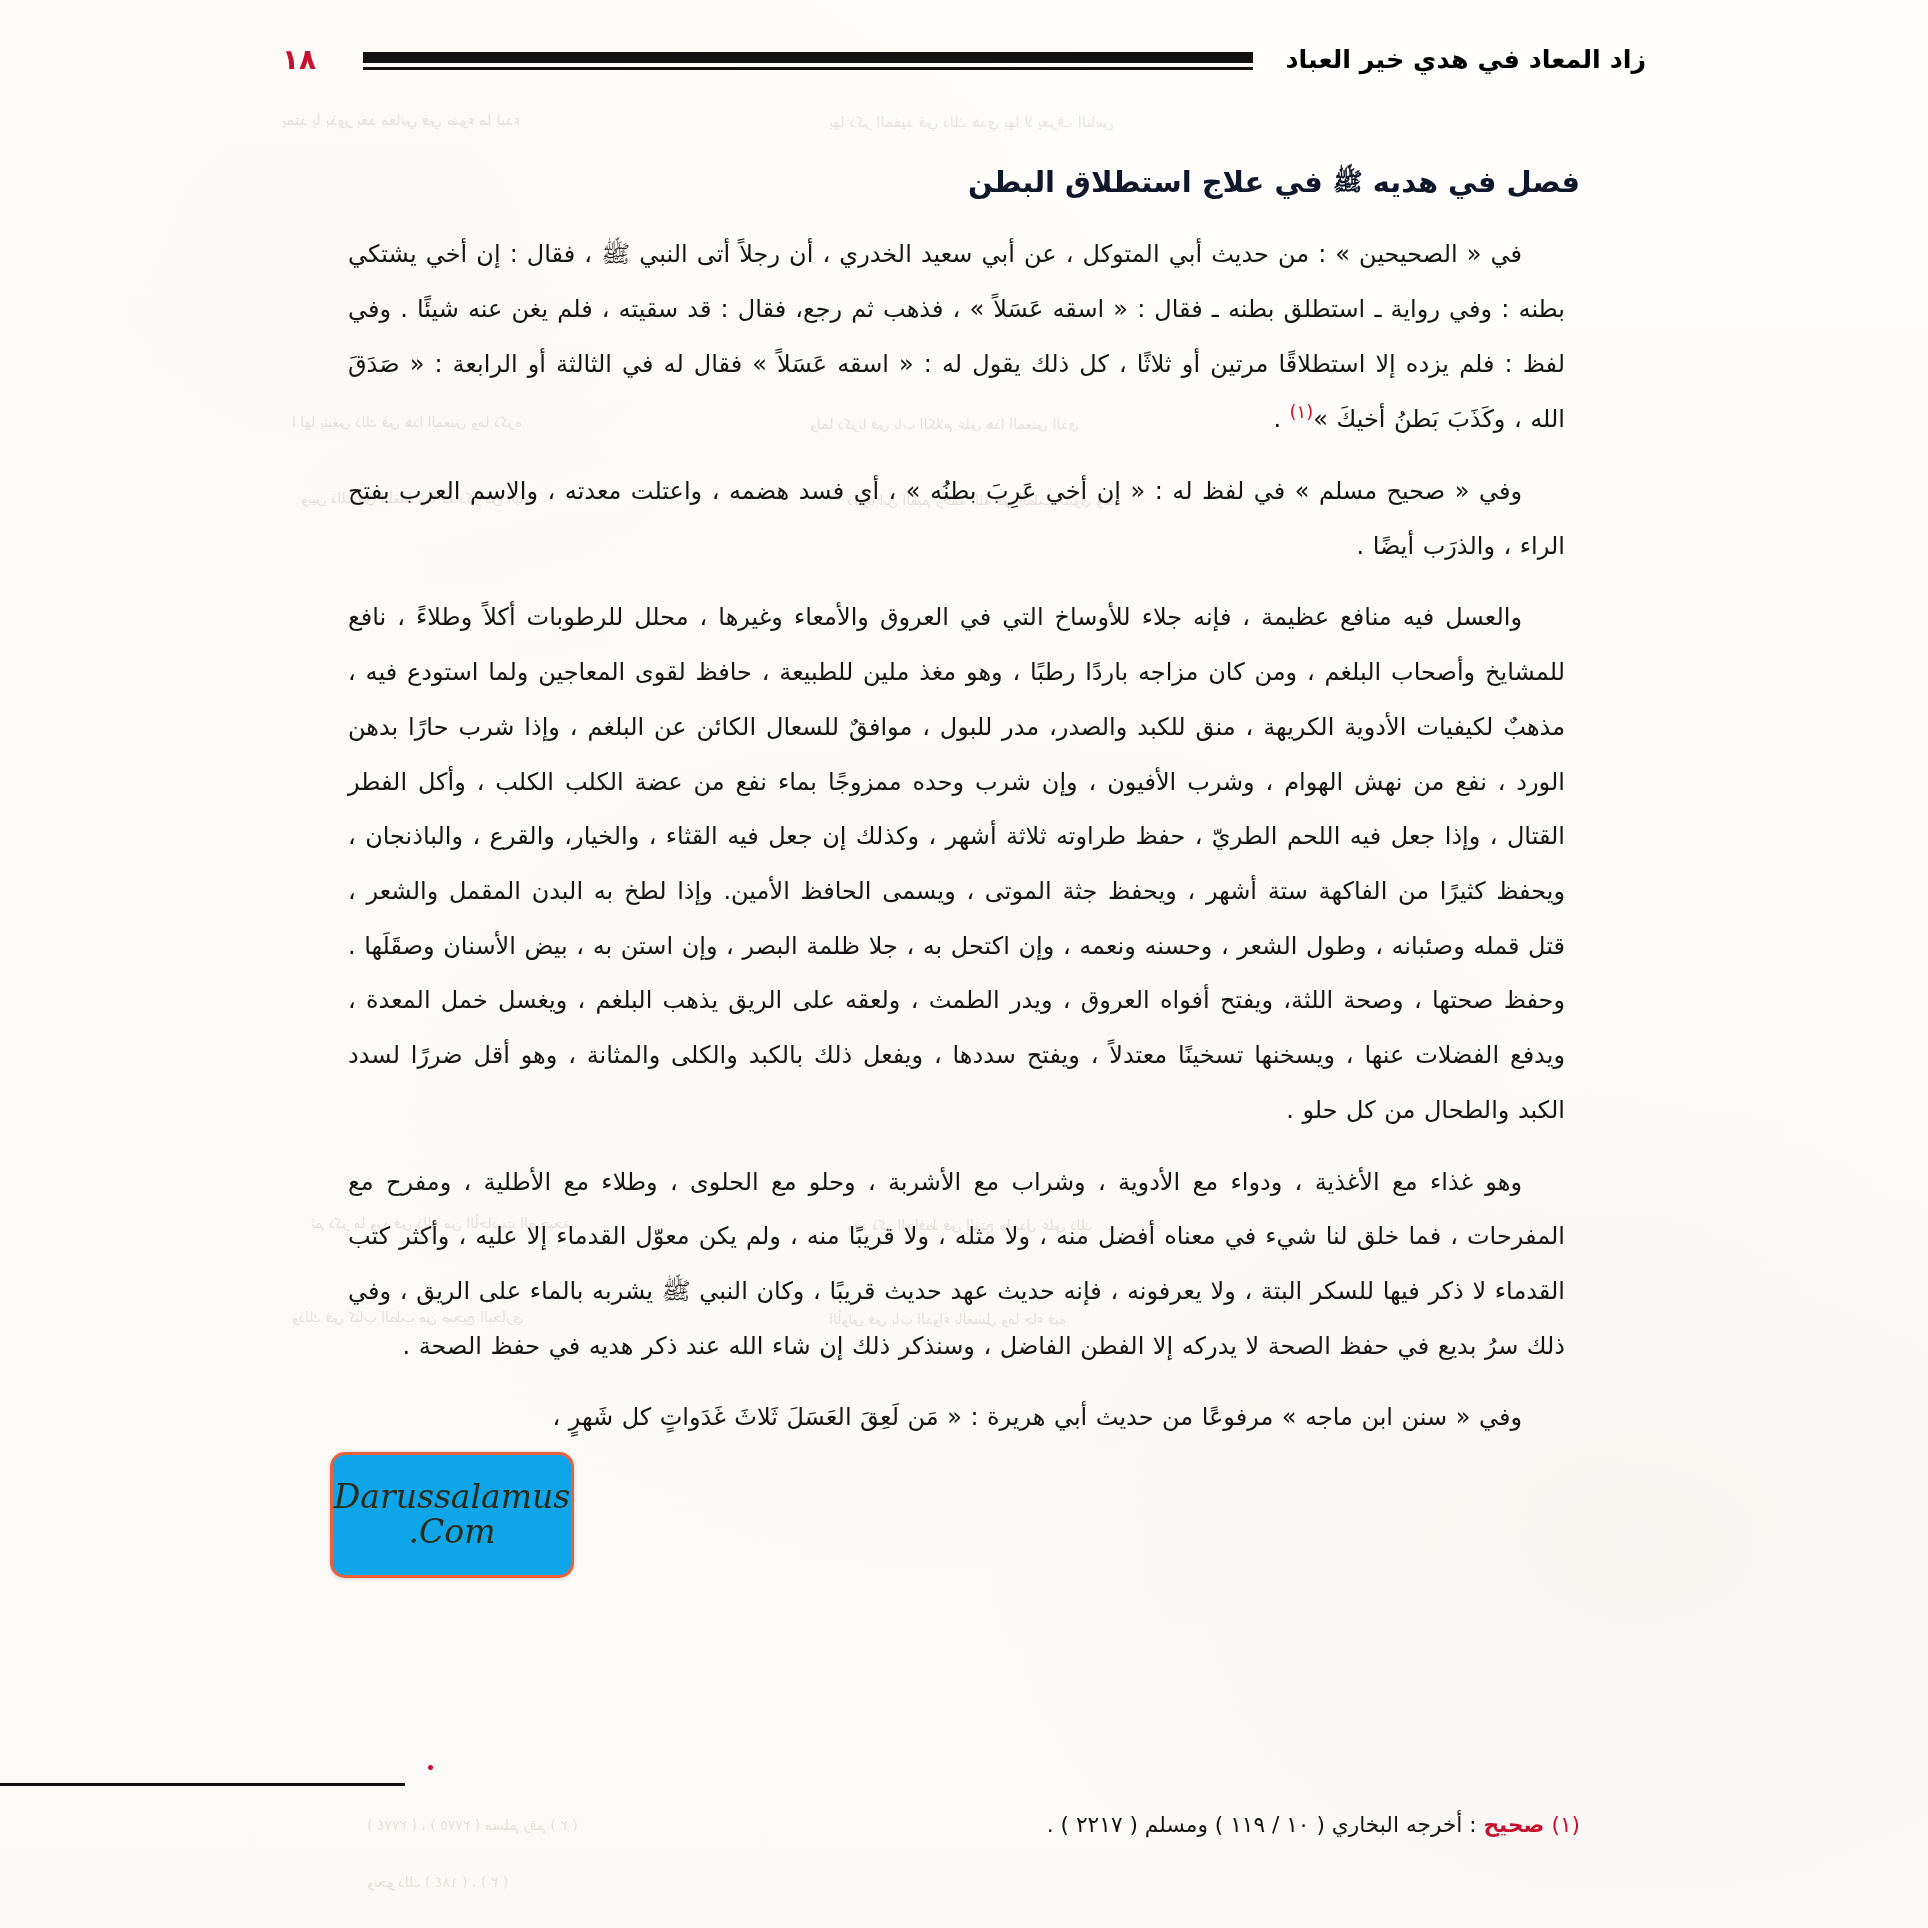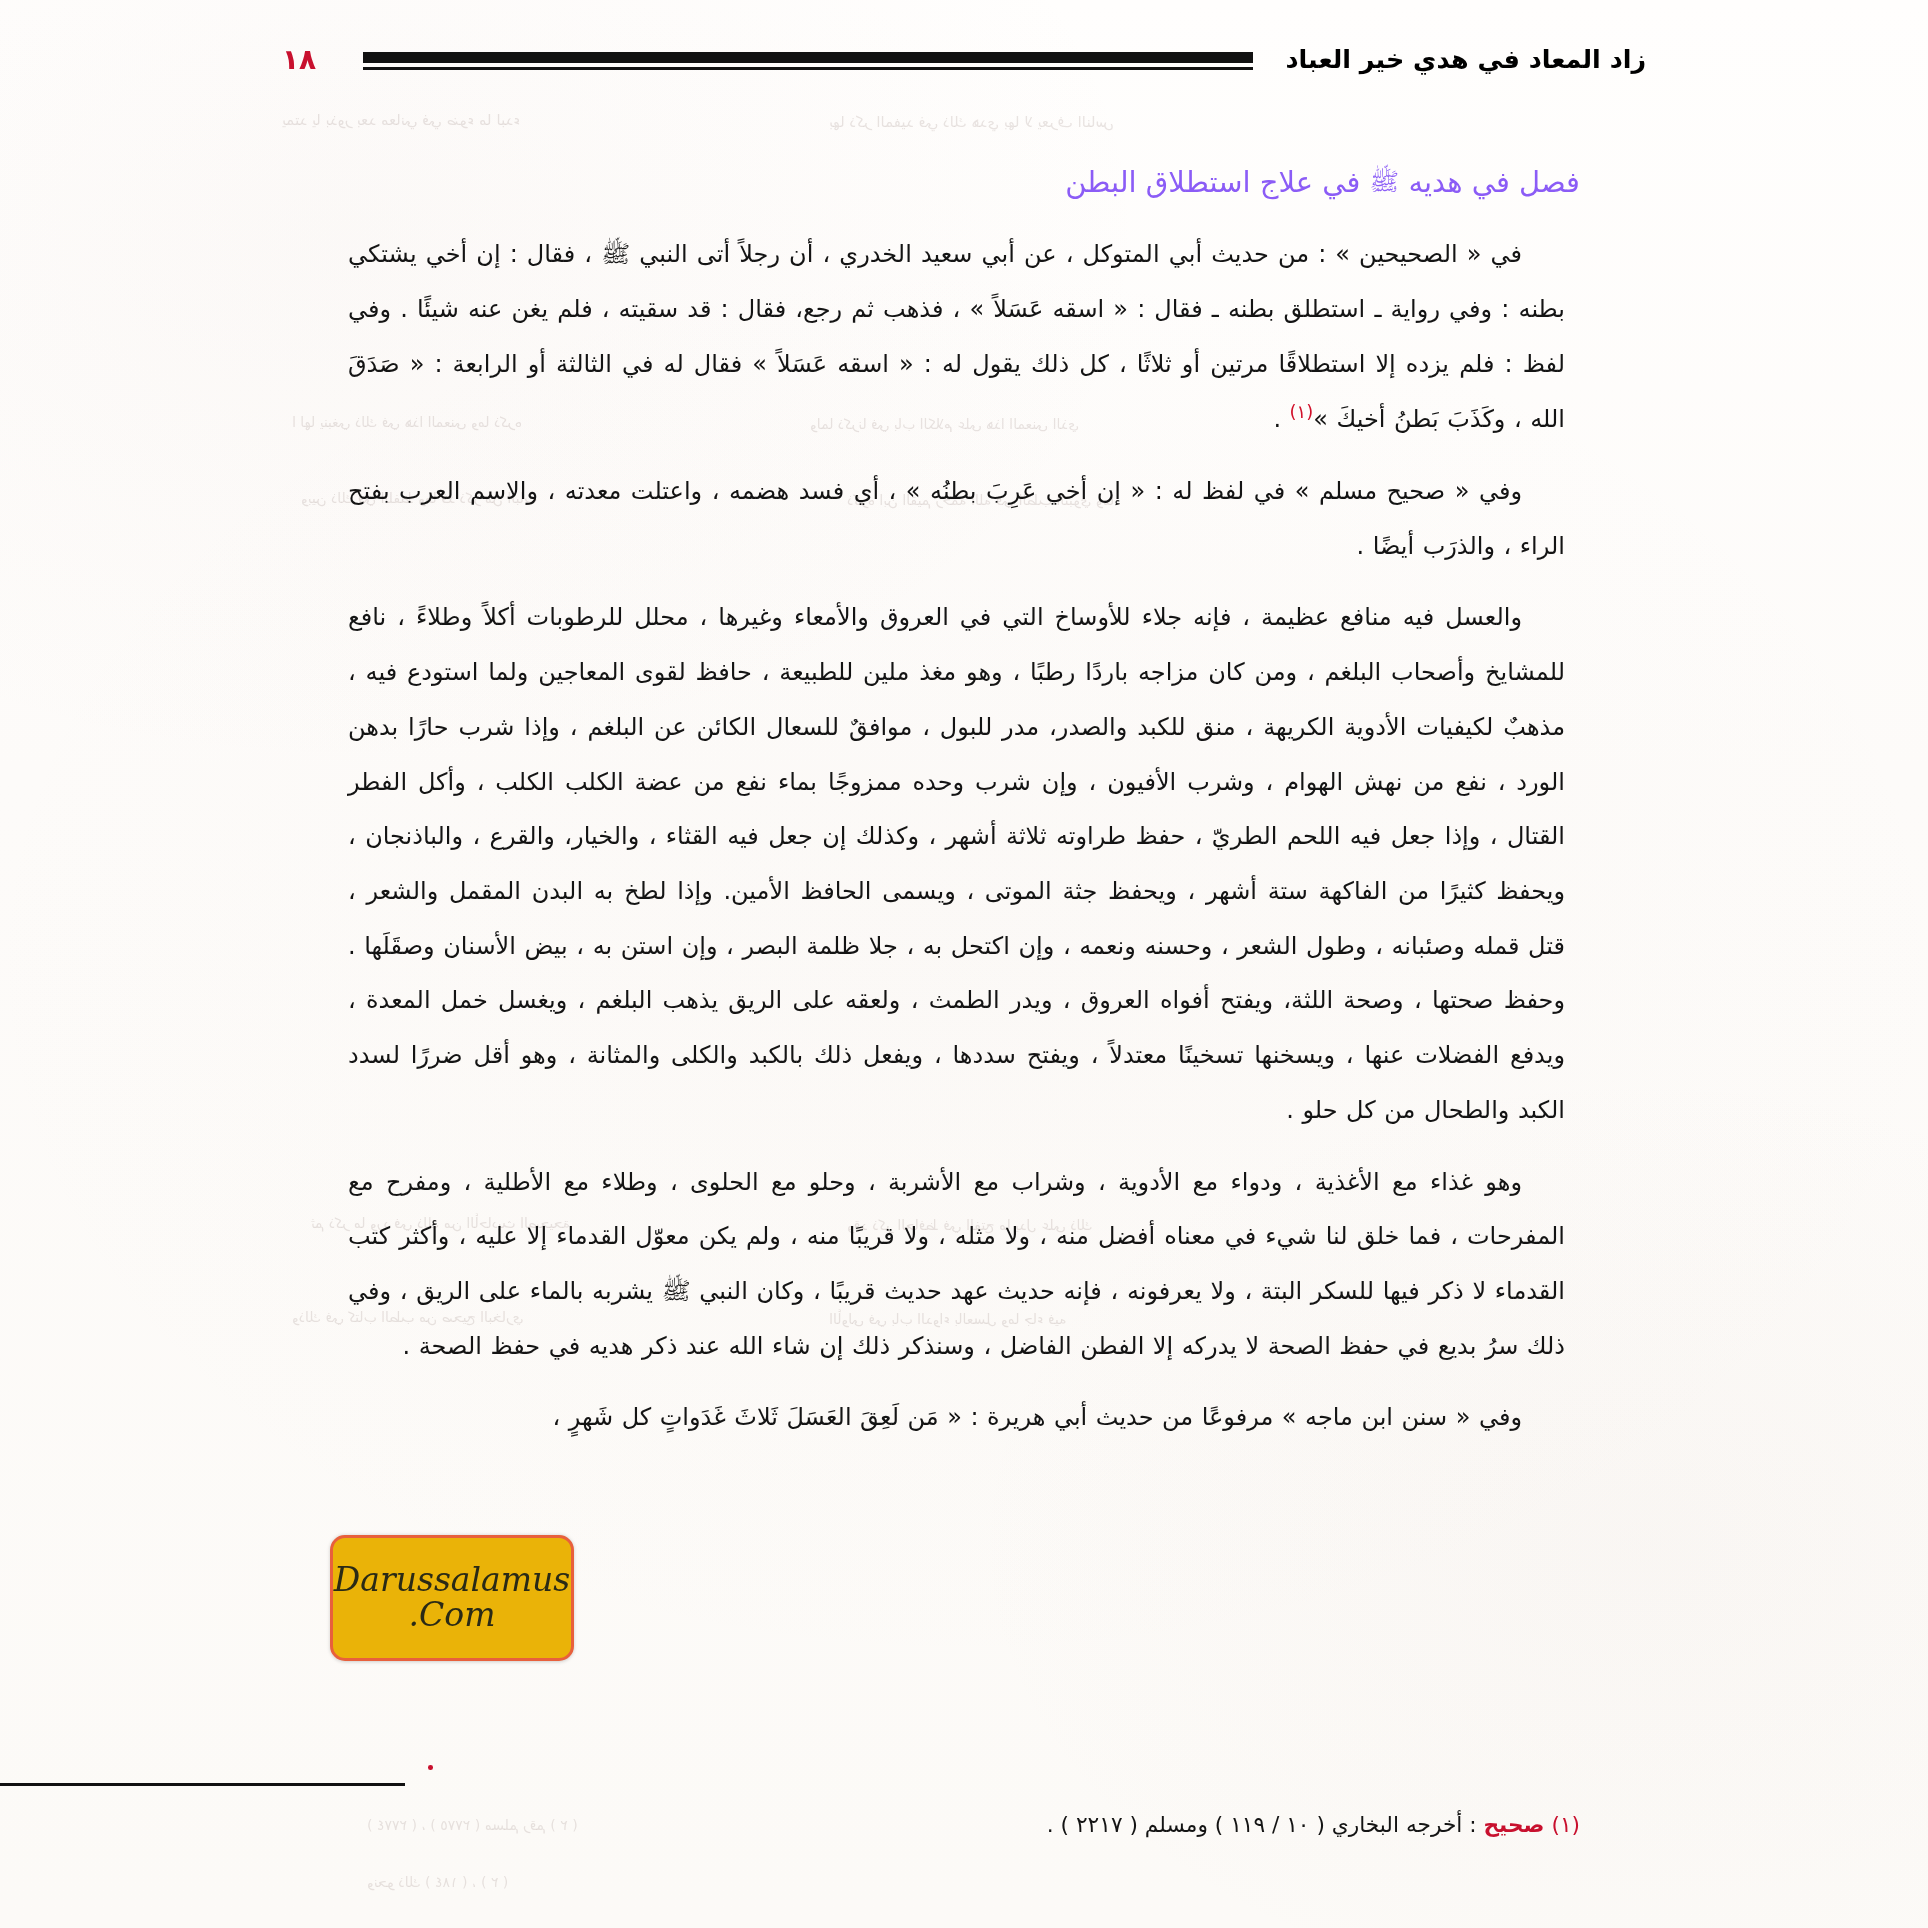--- a/index.html
+++ b/index.html
@@ -111,23 +111,23 @@
     position: absolute;
     top: 141px;
     right: 348px;
     left: 348px;
     direction: rtl;
     text-align: justify;
     text-align-last: right;
   }
 
   #section-title {
-    color: #8b5cf6;
+    color: #0f172a;
     font-size: 29px;
-    font-weight: normal;
+    font-weight: bold;
     text-align: right;
     margin: 21px 0 24.5px 0;
     letter-spacing: 0;
     line-height: 1.4;
   }
   #section-title .sallam {
     font-size: 24.5px;
     vertical-align: 1.9px;
   }
 
@@ -144,24 +144,24 @@
   .fn-ref {
     color: #d1102a;
     font-size: 18px;
     vertical-align: super;
   }
 
   
   #watermark {
     position: absolute;
     left: 330px;
-    top: 1535px;
+    top: 1452px;
     width: 238px;
     height: 120px;
-    background: #eab308;
+    background: #0ea5e9;
     border: 3.8px solid #e8603c;
     border-radius: 15px;
     box-shadow: 0 0.9px 3.8px rgba(0,0,0,.18);
     direction: ltr;
     display: flex;
     flex-direction: column;
     align-items: center;
     justify-content: center;
     overflow: hidden;
   }

